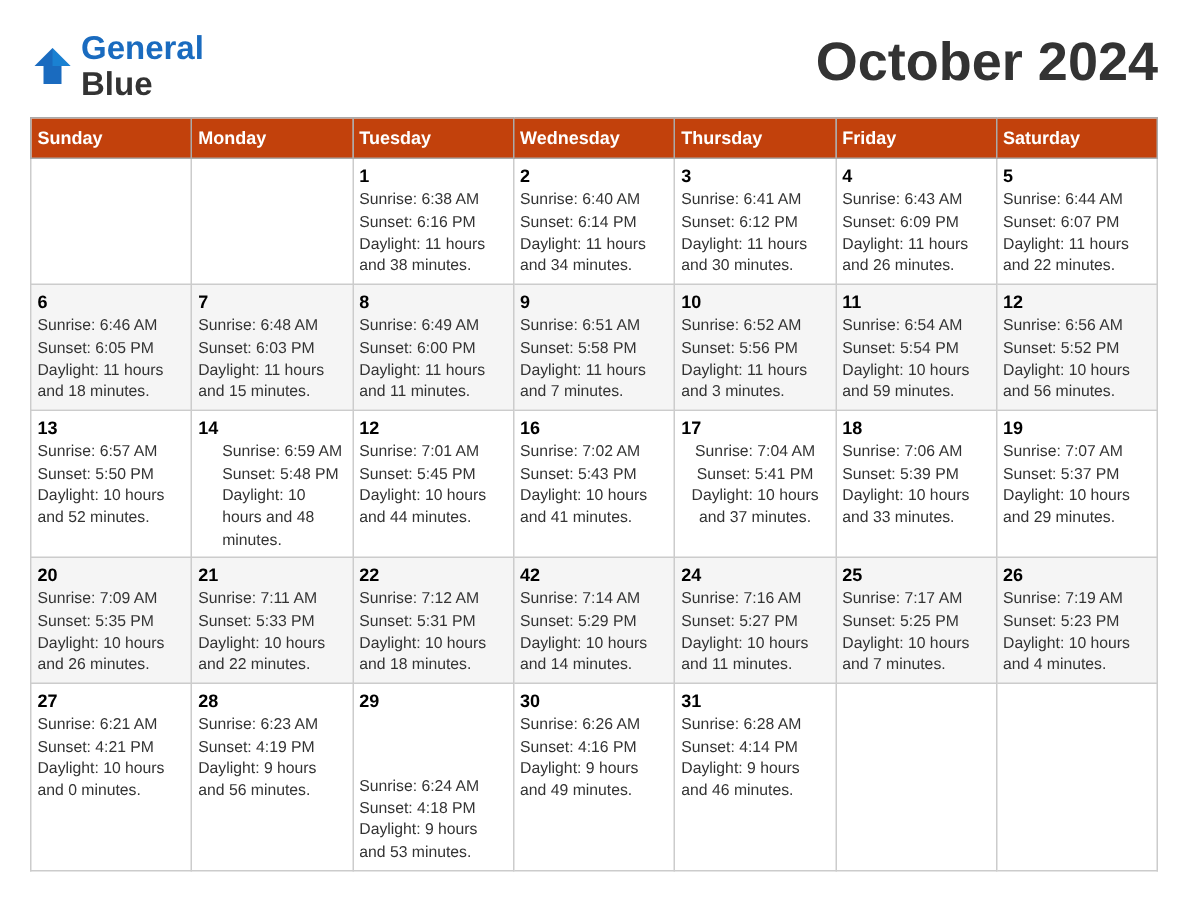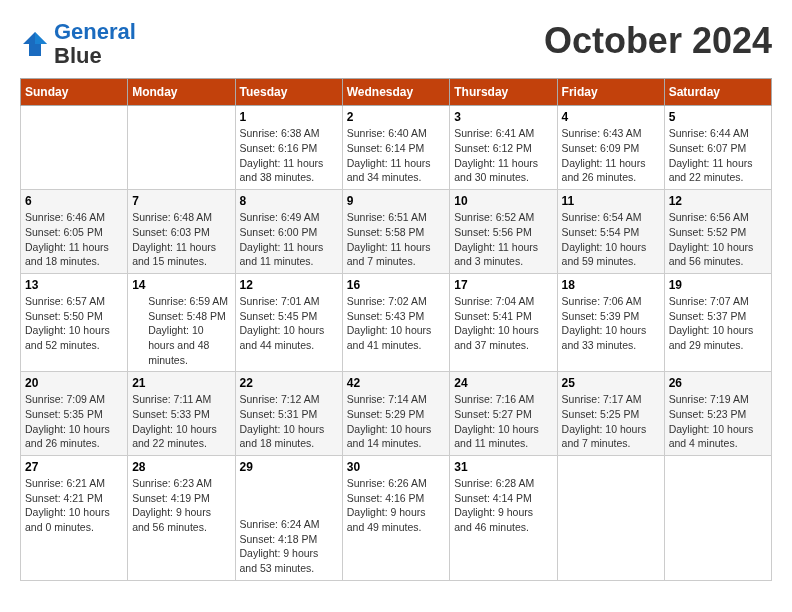--- a/index.html
+++ b/index.html
@@ -219,21 +219,21 @@
 Daylight: 10 hours and 44 minutes.</div>
         </td>
         <td>
           <span class="day-num">16</span>
           <div class="day-info" style="white-space: pre-line;">Sunrise: 7:02 AM
 Sunset: 5:43 PM
 Daylight: 10 hours and 41 minutes.</div>
         </td>
         <td>
           <span class="day-num">17</span>
-          <div class="day-info" style="white-space: pre-line;">Sunrise: 7:04 AM
+          <div class="day-info" style="white-space: pre-line; text-align: center;">Sunrise: 7:04 AM
 Sunset: 5:41 PM
 Daylight: 10 hours and 37 minutes.</div>
         </td>
         <td>
           <span class="day-num">18</span>
           <div class="day-info" style="white-space: pre-line;">Sunrise: 7:06 AM
 Sunset: 5:39 PM
 Daylight: 10 hours and 33 minutes.</div>
         </td>
         <td>

